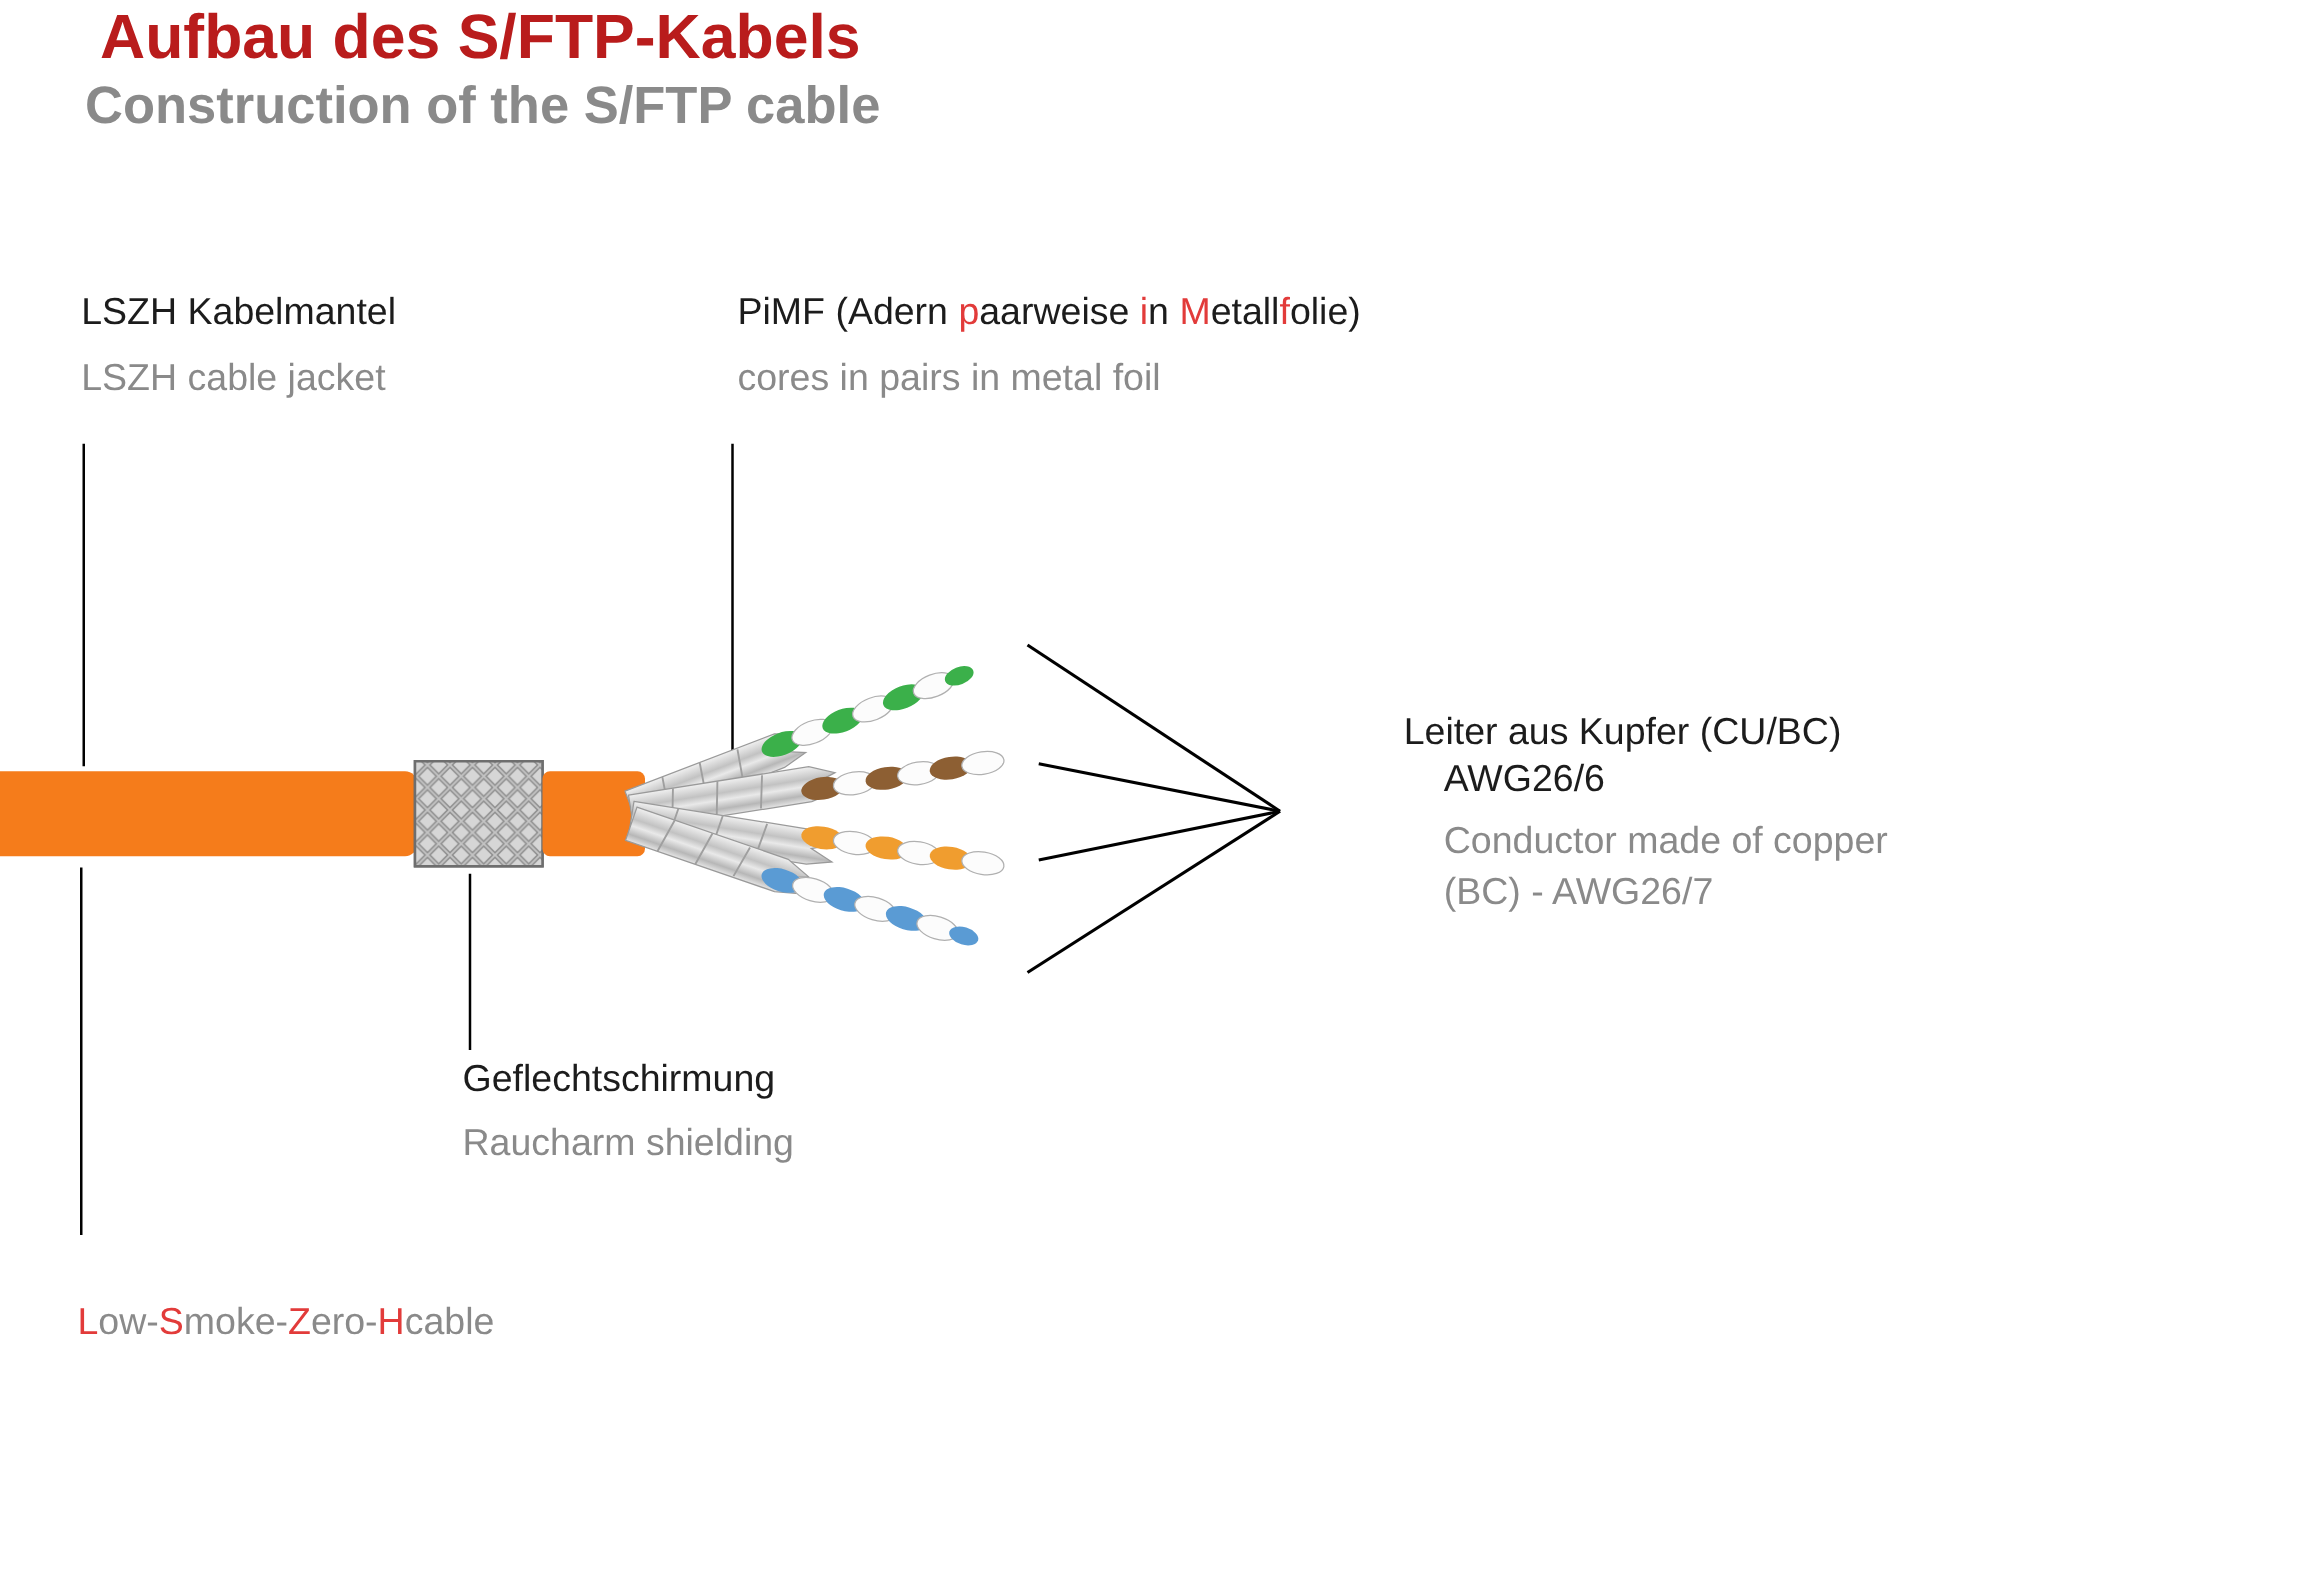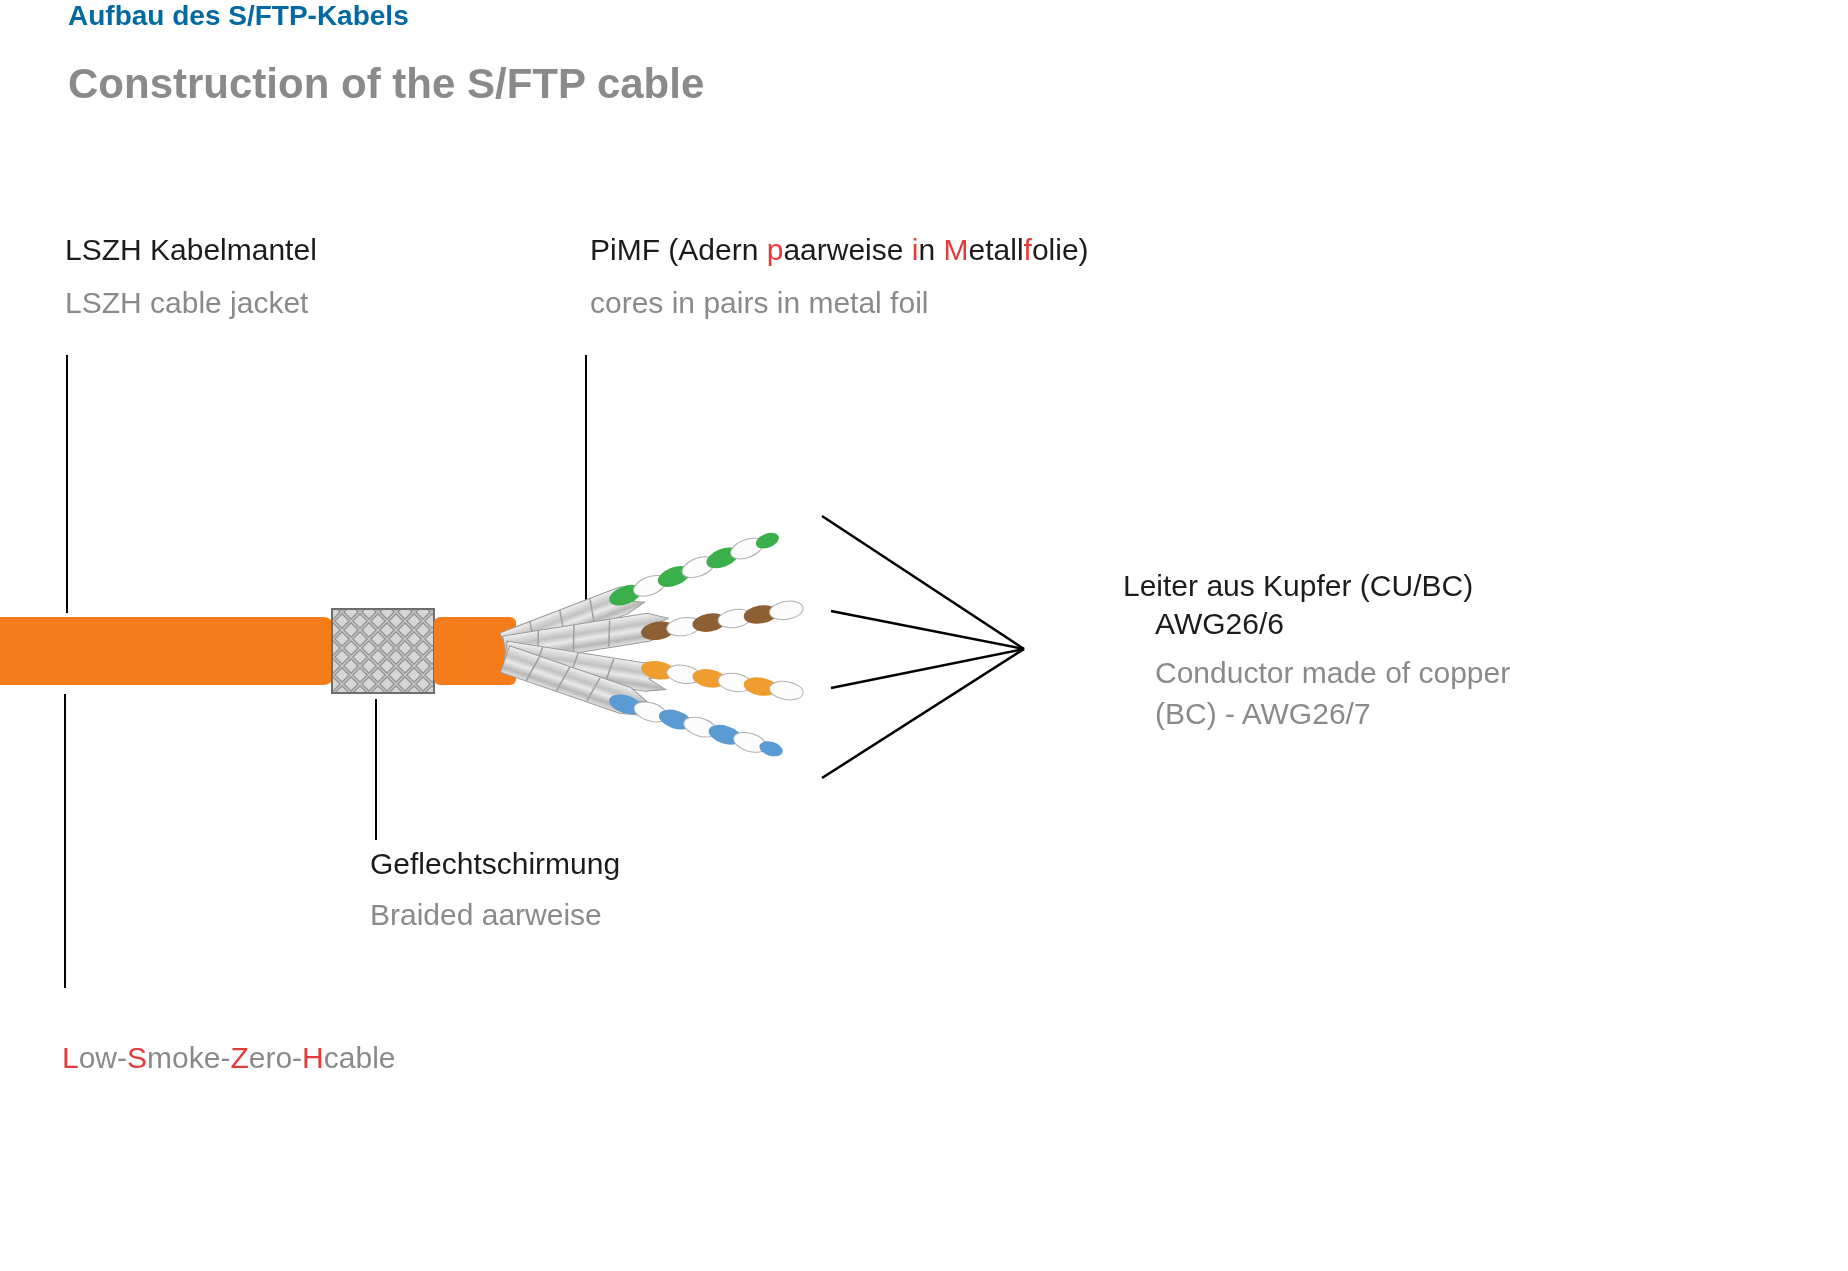--- a/index.html
+++ b/index.html
@@ -7,22 +7,22 @@
     position:relative;
     width:1848px;
     height:1271px;
     background:#ffffff;
     font-family:"Liberation Sans", sans-serif;
     overflow:hidden;
   }
   .art { position:absolute; left:0; top:0; }
 
   .title {
-    position:absolute; left:68px; top:0px;
-    font-size:28px; font-weight:700; color:#0369a1; white-space:nowrap;
+    position:absolute; left:80px; top:0px;
+    font-size:50px; font-weight:700; color:#b91c1c; white-space:nowrap;
   }
   .subtitle {
     position:absolute; left:68px; top:60px;
     font-size:42px; font-weight:700; color:var(--gray-text,#8a8a8a); white-space:nowrap;
   }
   .label {
     position:absolute; font-size:30px; font-weight:400;
     color:#1c1c1c; white-space:nowrap;
   }
   .label.en { color:var(--gray-text,#8a8a8a); }
@@ -149,17 +149,17 @@
 
   <div class="label de" style="left:590px; top:233px;"><span>PiMF (Adern </span><span class="hl">p</span><span>aarweise </span><span class="hl">i</span><span>n </span><span class="hl">M</span><span>etall</span><span class="hl">f</span><span>olie)</span></div>
   <div class="label en" style="left:590px; top:286px;">cores in pairs in metal foil</div>
 
   <div class="label de" style="left:1123px; top:569px;">Leiter aus Kupfer (CU/BC)</div>
   <div class="label de" style="left:1155px; top:607px;">AWG26/6</div>
   <div class="label en" style="left:1155px; top:656px;">Conductor made of copper</div>
   <div class="label en" style="left:1155px; top:697px;">(BC) - AWG26/7</div>
 
   <div class="label de" style="left:370px; top:847px;">Geflechtschirmung</div>
-  <div class="label en" style="left:370px; top:898px;">Braided aarweise</div>
+  <div class="label en" style="left:370px; top:898px;">Raucharm shielding</div>
 
   <div class="label en" style="left:62px; top:1041px;"><span class="hl">L</span><span>ow-</span><span class="hl">S</span><span>moke-</span><span class="hl">Z</span><span>ero-</span><span class="hl">H</span><span>cable</span></div>
 
 </div>
 
 </body></html>

